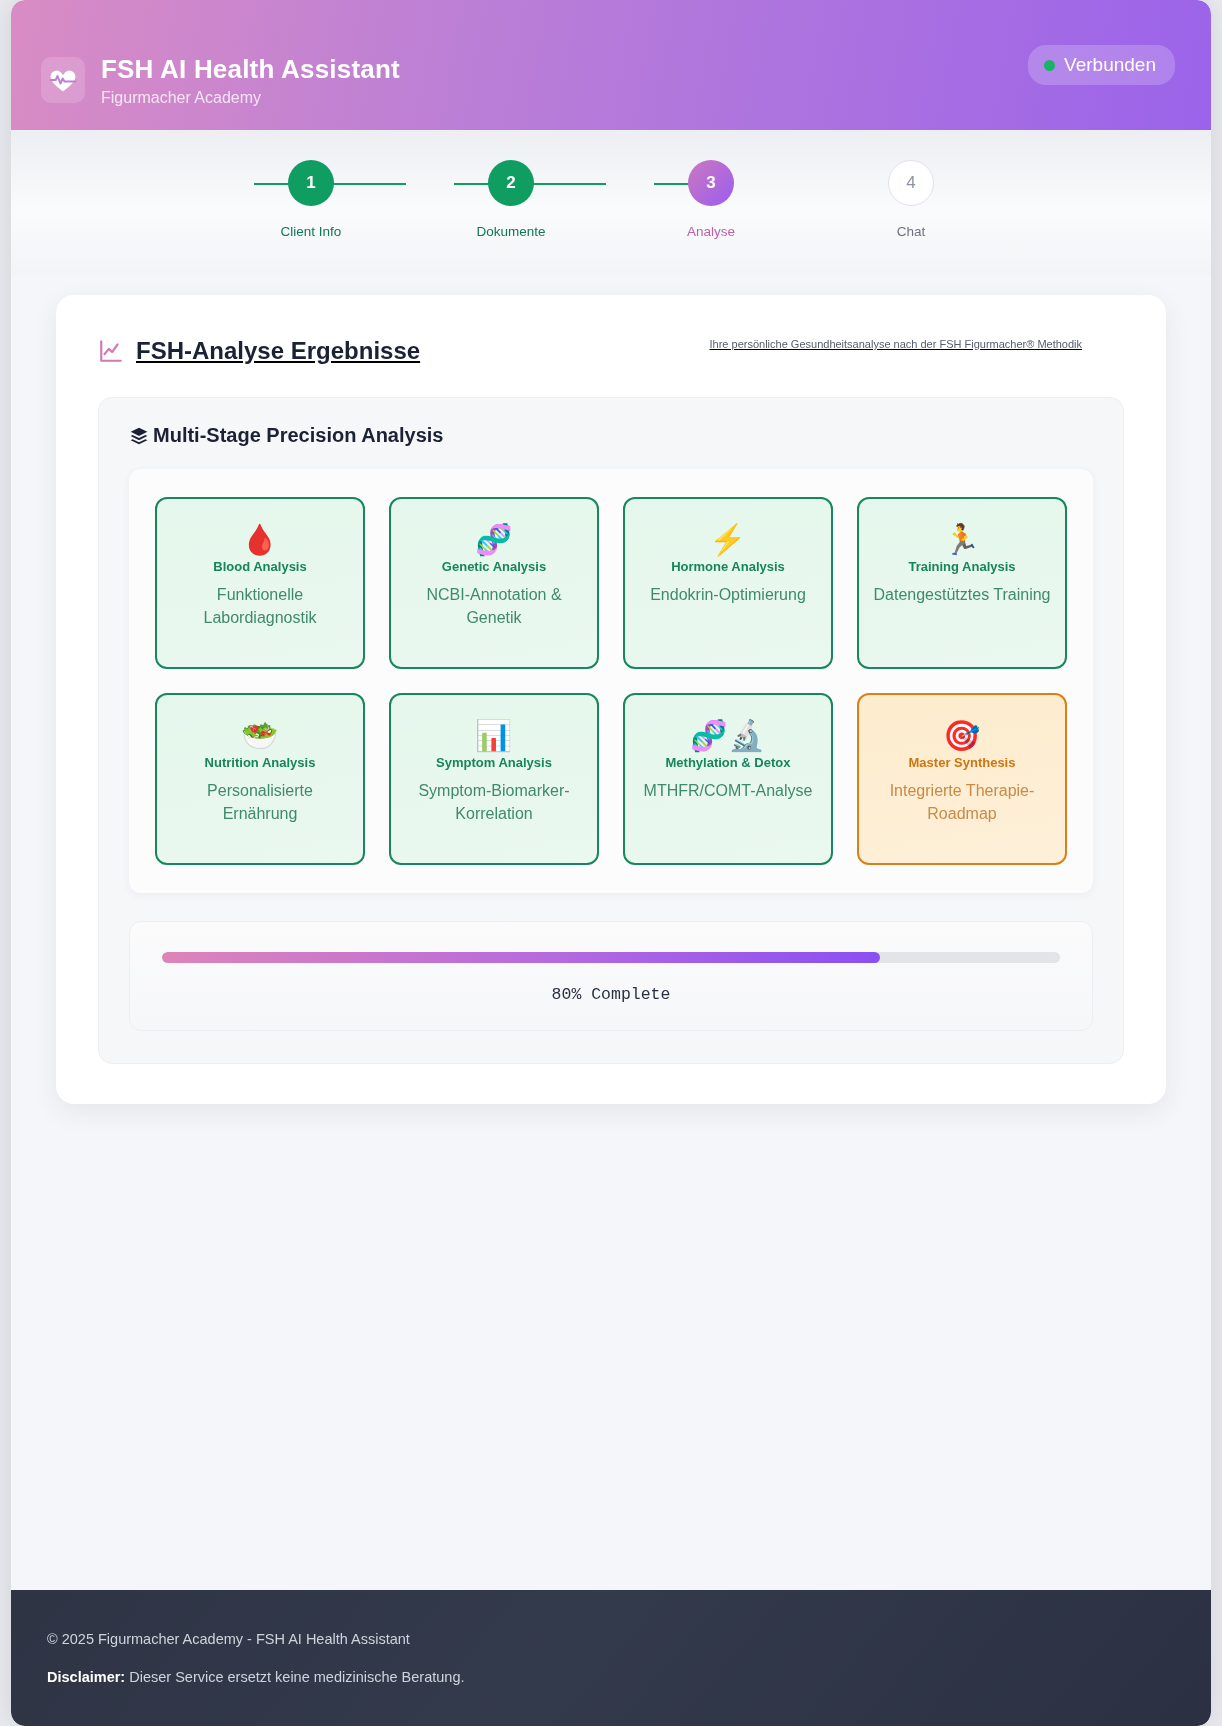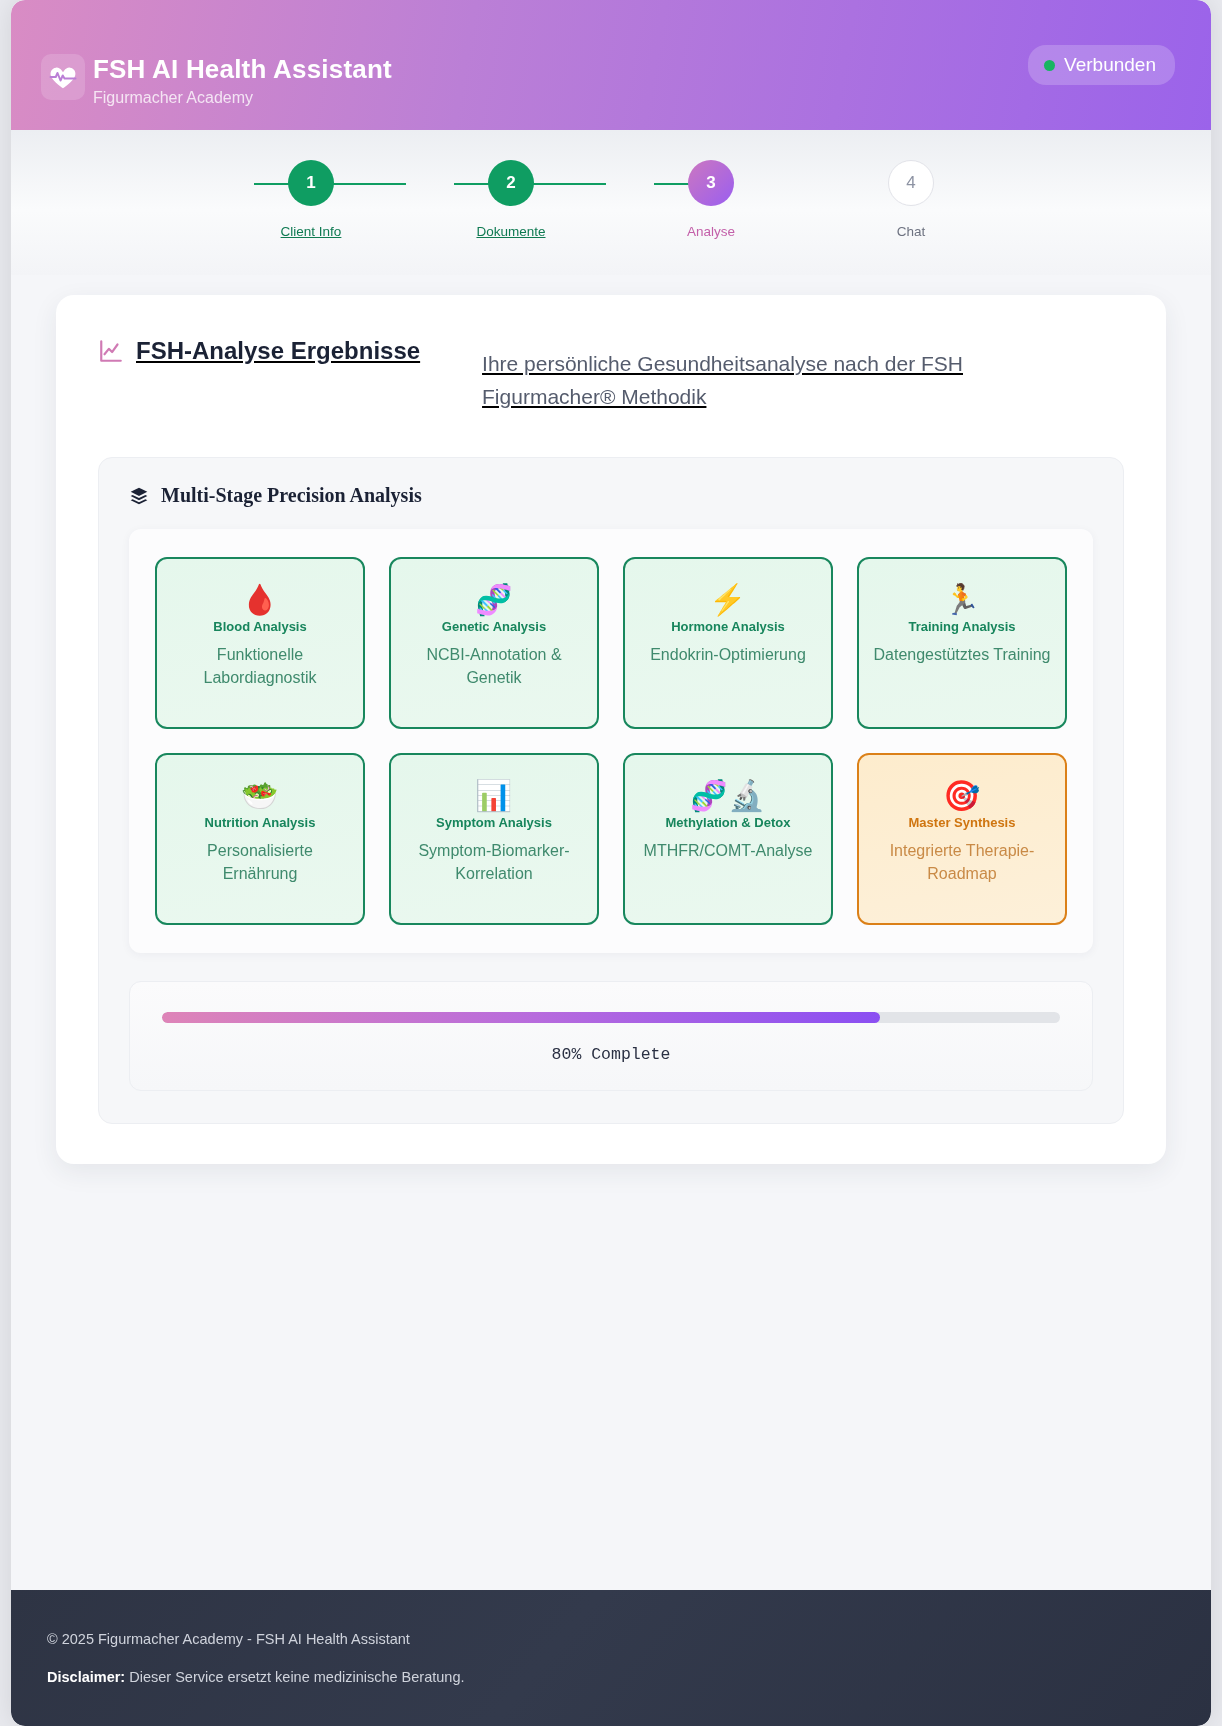--- a/index.html
+++ b/index.html
@@ -26,21 +26,21 @@
   
   .header {
     position: relative;
     height: 130px;
     background: linear-gradient(100deg, #d98cc4 0%, #bb7fd6 38%, #9b63ea 100%);
     display: flex;
     align-items: center;
     padding: 0 36px 0 30px;
     border-radius: 14px 14px 0 0;
   }
-  .brand { display: flex; align-items: flex-start; gap: 8px; margin-top: 30px; }
+  .brand { display: flex; align-items: center; gap: 16px; margin-top: 30px; }
   .logo-box {
     width: 44px; height: 46px;
     background: rgba(255,255,255,0.16);
     border-radius: 10px;
     display: flex; align-items: center; justify-content: center;
   }
   .logo-box svg { width: 30px; height: 30px; }
   .brand-text { display: flex; flex-direction: column; gap: 4px; }
   .app-title {
     font-size: 26px; font-weight: bold; color: #ffffff; letter-spacing: .2px;
@@ -67,21 +67,21 @@
   .step-circle {
     width: 46px; height: 46px; border-radius: 50%;
     display: flex; align-items: center; justify-content: center;
     font-size: 17px; font-weight: bold; color: #ffffff;
     position: relative; z-index: 2;
   }
   .step.done .step-circle  { background: #0f9d62; }
   .step.active .step-circle{ background: linear-gradient(135deg,#cc77c0 0%, #9a5ef0 100%); }
   .step.todo .step-circle  { background: #ffffff; border: 1.5px solid #e2e3e9; color: #8d93a3; font-weight: normal; }
   .step-label { margin-top: 18px; font-size: 13.5px; }
-  .step.done .step-label   { color: #0f7a52; text-decoration: underline; }
+  .step.done .step-label   { color: #0f7a52; }
   .step.active .step-label { color: #c35fa9; }
   .step.todo .step-label   { color: #6d7280; }
   .connector {
     position: absolute; top: 23px; height: 2px; background: #0f9d62; z-index: 1;
   }
   .connector.c1 { left: calc(50% - 420px + 63px); width: 152px; }
   .connector.c2 { left: calc(50% - 220px + 63px); width: 152px; }
   .connector.c3 { left: calc(50% - 20px + 63px);  width: 42px; }
 
   
@@ -92,33 +92,33 @@
     box-shadow: 0 8px 26px rgba(40,45,70,0.08);
     padding: 38px 42px 40px;
   }
   .card-head {
     display: flex; align-items: flex-start; gap: 20px; text-decoration: underline;
   }
   .card-head-left { display: flex; align-items: center; gap: 12px; flex: 0 0 auto; padding-top: 4px;}
   .chart-icon { width: 26px; height: 26px; }
   .results-title { font-size: 24px; font-weight: bold; color: #1b2235; white-space: nowrap; }
   .results-desc {
-    flex: 1; text-align: left; font-size: 21px; color: #555c6d;
-    line-height: 1.55; max-width: 600px; margin: 12px auto; padding-top: 3px;
+    flex: 1; text-align: right; font-size: 11px; color: #555c6d;
+    line-height: 1.55; max-width: 600px; margin: 0 auto; padding-top: 3px;
   }
 
   
   .inner-panel {
     margin-top: 32px;
     background: #f6f7f9;
     border: 1px solid #eceef2;
     border-radius: 14px;
     padding: 26px 30px 32px;
   }
-  .panel-head { display: flex; align-items: center; gap: 12px; font-family: Liberation Serif, serif; }
+  .panel-head { display: flex; align-items: center; gap: 4px; }
   .layers-icon { width: 20px; height: 20px; }
   .panel-title { font-size: 20px; font-weight: bold; color: #1b2235; }
 
   .grid-shell {
     margin-top: 22px;
     background: #fcfcfd;
     border-radius: 12px;
     box-shadow: 0 2px 10px rgba(40,45,70,0.05);
     padding: 28px 26px;
   }

